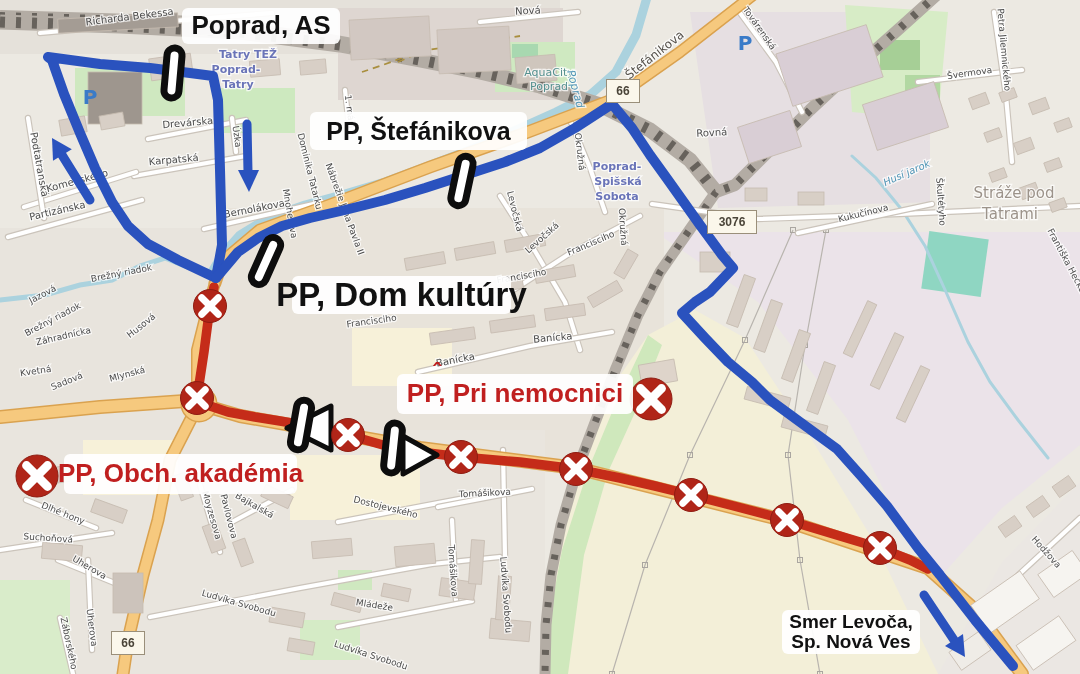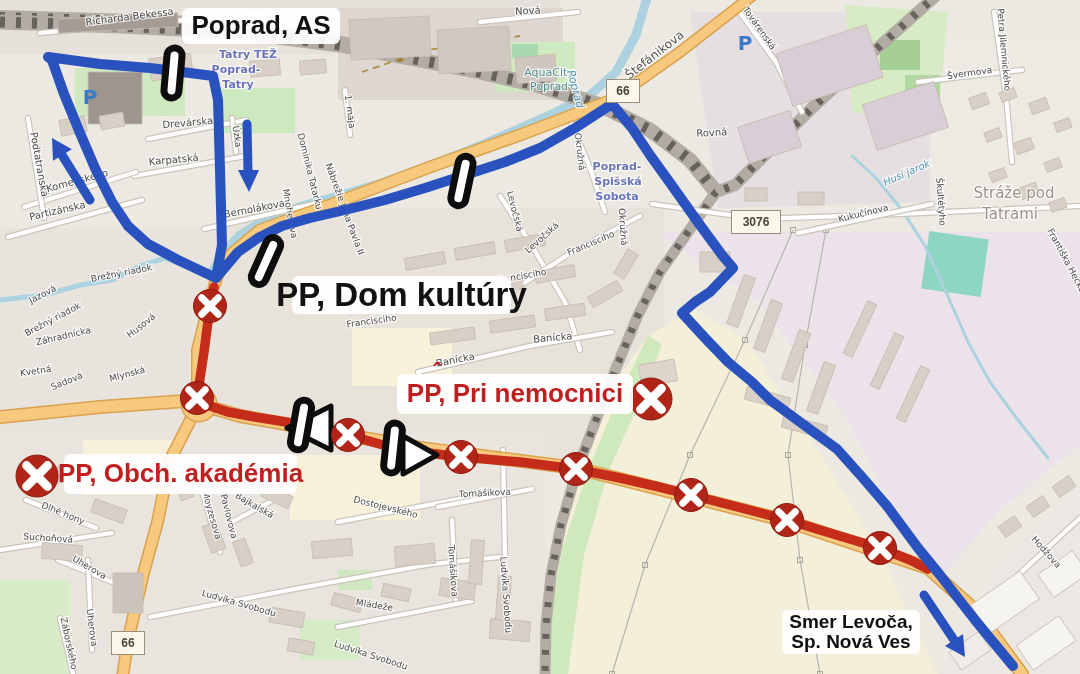--- a/index.html
+++ b/index.html
@@ -358,20 +358,23 @@
       <line x1="640.5" y1="409.5" x2="661.5" y2="388.5" stroke="#fff" stroke-width="8.82" stroke-linecap="round"></line>
       <circle cx="37" cy="476" r="21" fill="#b02518" stroke="#8f1d12" stroke-width="1"></circle>
       <line x1="26.5" y1="465.5" x2="47.5" y2="486.5" stroke="#fff" stroke-width="8.82" stroke-linecap="round"></line>
       <line x1="26.5" y1="486.5" x2="47.5" y2="465.5" stroke="#fff" stroke-width="8.82" stroke-linecap="round"></line>
     </svg>
 
   <div class="stop-label" style="left:182px;top:8px;width:158px;height:36px;font-size:26px;">
       <span>Poprad, AS</span>
     </div>
 
+  <div class="stop-label" style="left:310px;top:112px;width:217px;height:38px;font-size:25px;">
+      <span>PP, Štefánikova</span>
+    </div>
 
   <div class="stop-label" style="left:292px;top:276px;width:219px;height:38px;font-size:33px;">
       <span>PP, Dom kultúry</span>
     </div>
 
   <div class="stop-label red" style="left:397px;top:374px;width:236px;height:40px;font-size:26px;">
     <span class="caret">ˆ</span>
     <span>PP, Pri nemocnici</span>
   </div>
 
@@ -380,15 +383,15 @@
     </div>
 
   <div class="stop-label" style="left:782px;top:610px;width:138px;height:44px;font-size:19px;">
     <span class="twoline">
       <span>Smer Levoča,</span>
       <span>Sp. Nová Ves</span>
     </span>
   </div>
 
   <div class="road-badge" style="left:606px;top:79px;width:32px;height:22px;">66</div>
-  <div class="road-badge" style="left:707px;top:210px;width:48px;height:22px;margin-left:24px;">3076</div>
+  <div class="road-badge" style="left:707px;top:210px;width:48px;height:22px;">3076</div>
   <div class="road-badge" style="left:111px;top:631px;width:32px;height:22px;">66</div>
 </div>
 
 </body></html>

